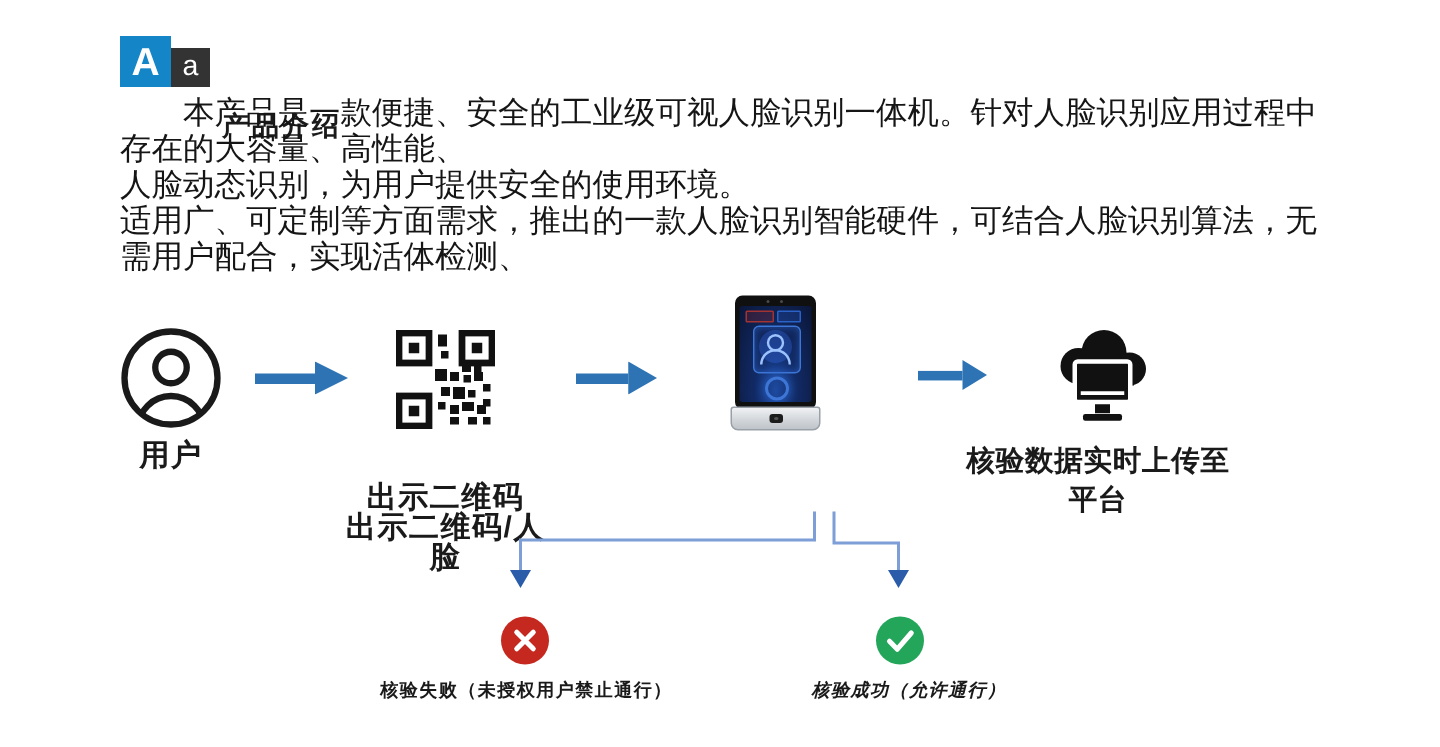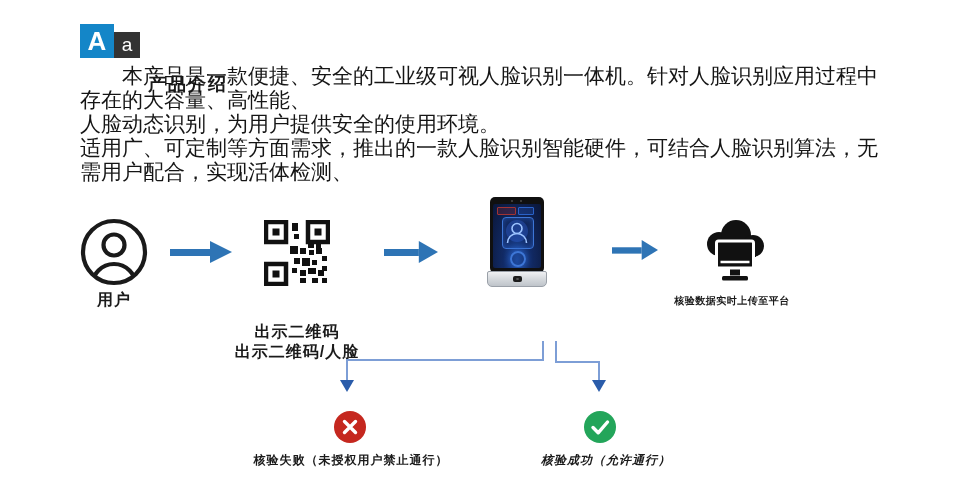--- a/index.html
+++ b/index.html
@@ -12,25 +12,25 @@
               font-weight:700;font-size:26px;line-height:34px;text-align:center;}
   .badge-dark{left:114px;top:32px;width:26px;height:26px;background:#333333;color:#fff;
               font-size:19px;line-height:25px;text-align:center;}
   .page-title{left:148px;top:28px;font-size:18px;font-weight:700;color:#1a1a1a;letter-spacing:2px;margin-top:44px;}
 
   
   .intro{left:80px;top:64px;width:818px;font-size:21px;line-height:24px;color:#151515;}
   .intro .indent{text-indent:2em;}
 
   
-  .flow-label{font-size:16px;font-weight:600;color:#1a1a1a;letter-spacing:1px;text-align:center;}
+  .flow-label{font-size:20px;font-weight:600;color:#1a1a1a;letter-spacing:1px;text-align:center;}
   .lbl-user{left:66px;top:290px;width:96px;}
   .lbl-present{left:222px;top:291px;width:150px;line-height:20px;margin-top:31px;}
   .lbl-terminal{left:427px;top:292px;width:190px;}
-  .lbl-upload{left:637px;top:294px;width:190px;font-size:10px;letter-spacing:0.5px;}
+  .lbl-upload{left:637px;top:294px;width:190px;font-size:19px;letter-spacing:0.5px;}
   .lbl-outcome{font-size:12px;font-weight:600;color:#1a1a1a;letter-spacing:1px;text-align:center;}
   .lbl-fail{left:191px;top:452px;width:320px;}
   .lbl-success{left:446px;top:452px;width:320px;font-style:italic;}
 
   
   .user-icon{left:78px;top:216px;}
   .qr-icon{left:264px;top:220px;}
   .cloud-icon{left:704px;top:217px;}
   .arrow1{left:170px;top:241px;}
   .arrow2{left:384px;top:241px;}

